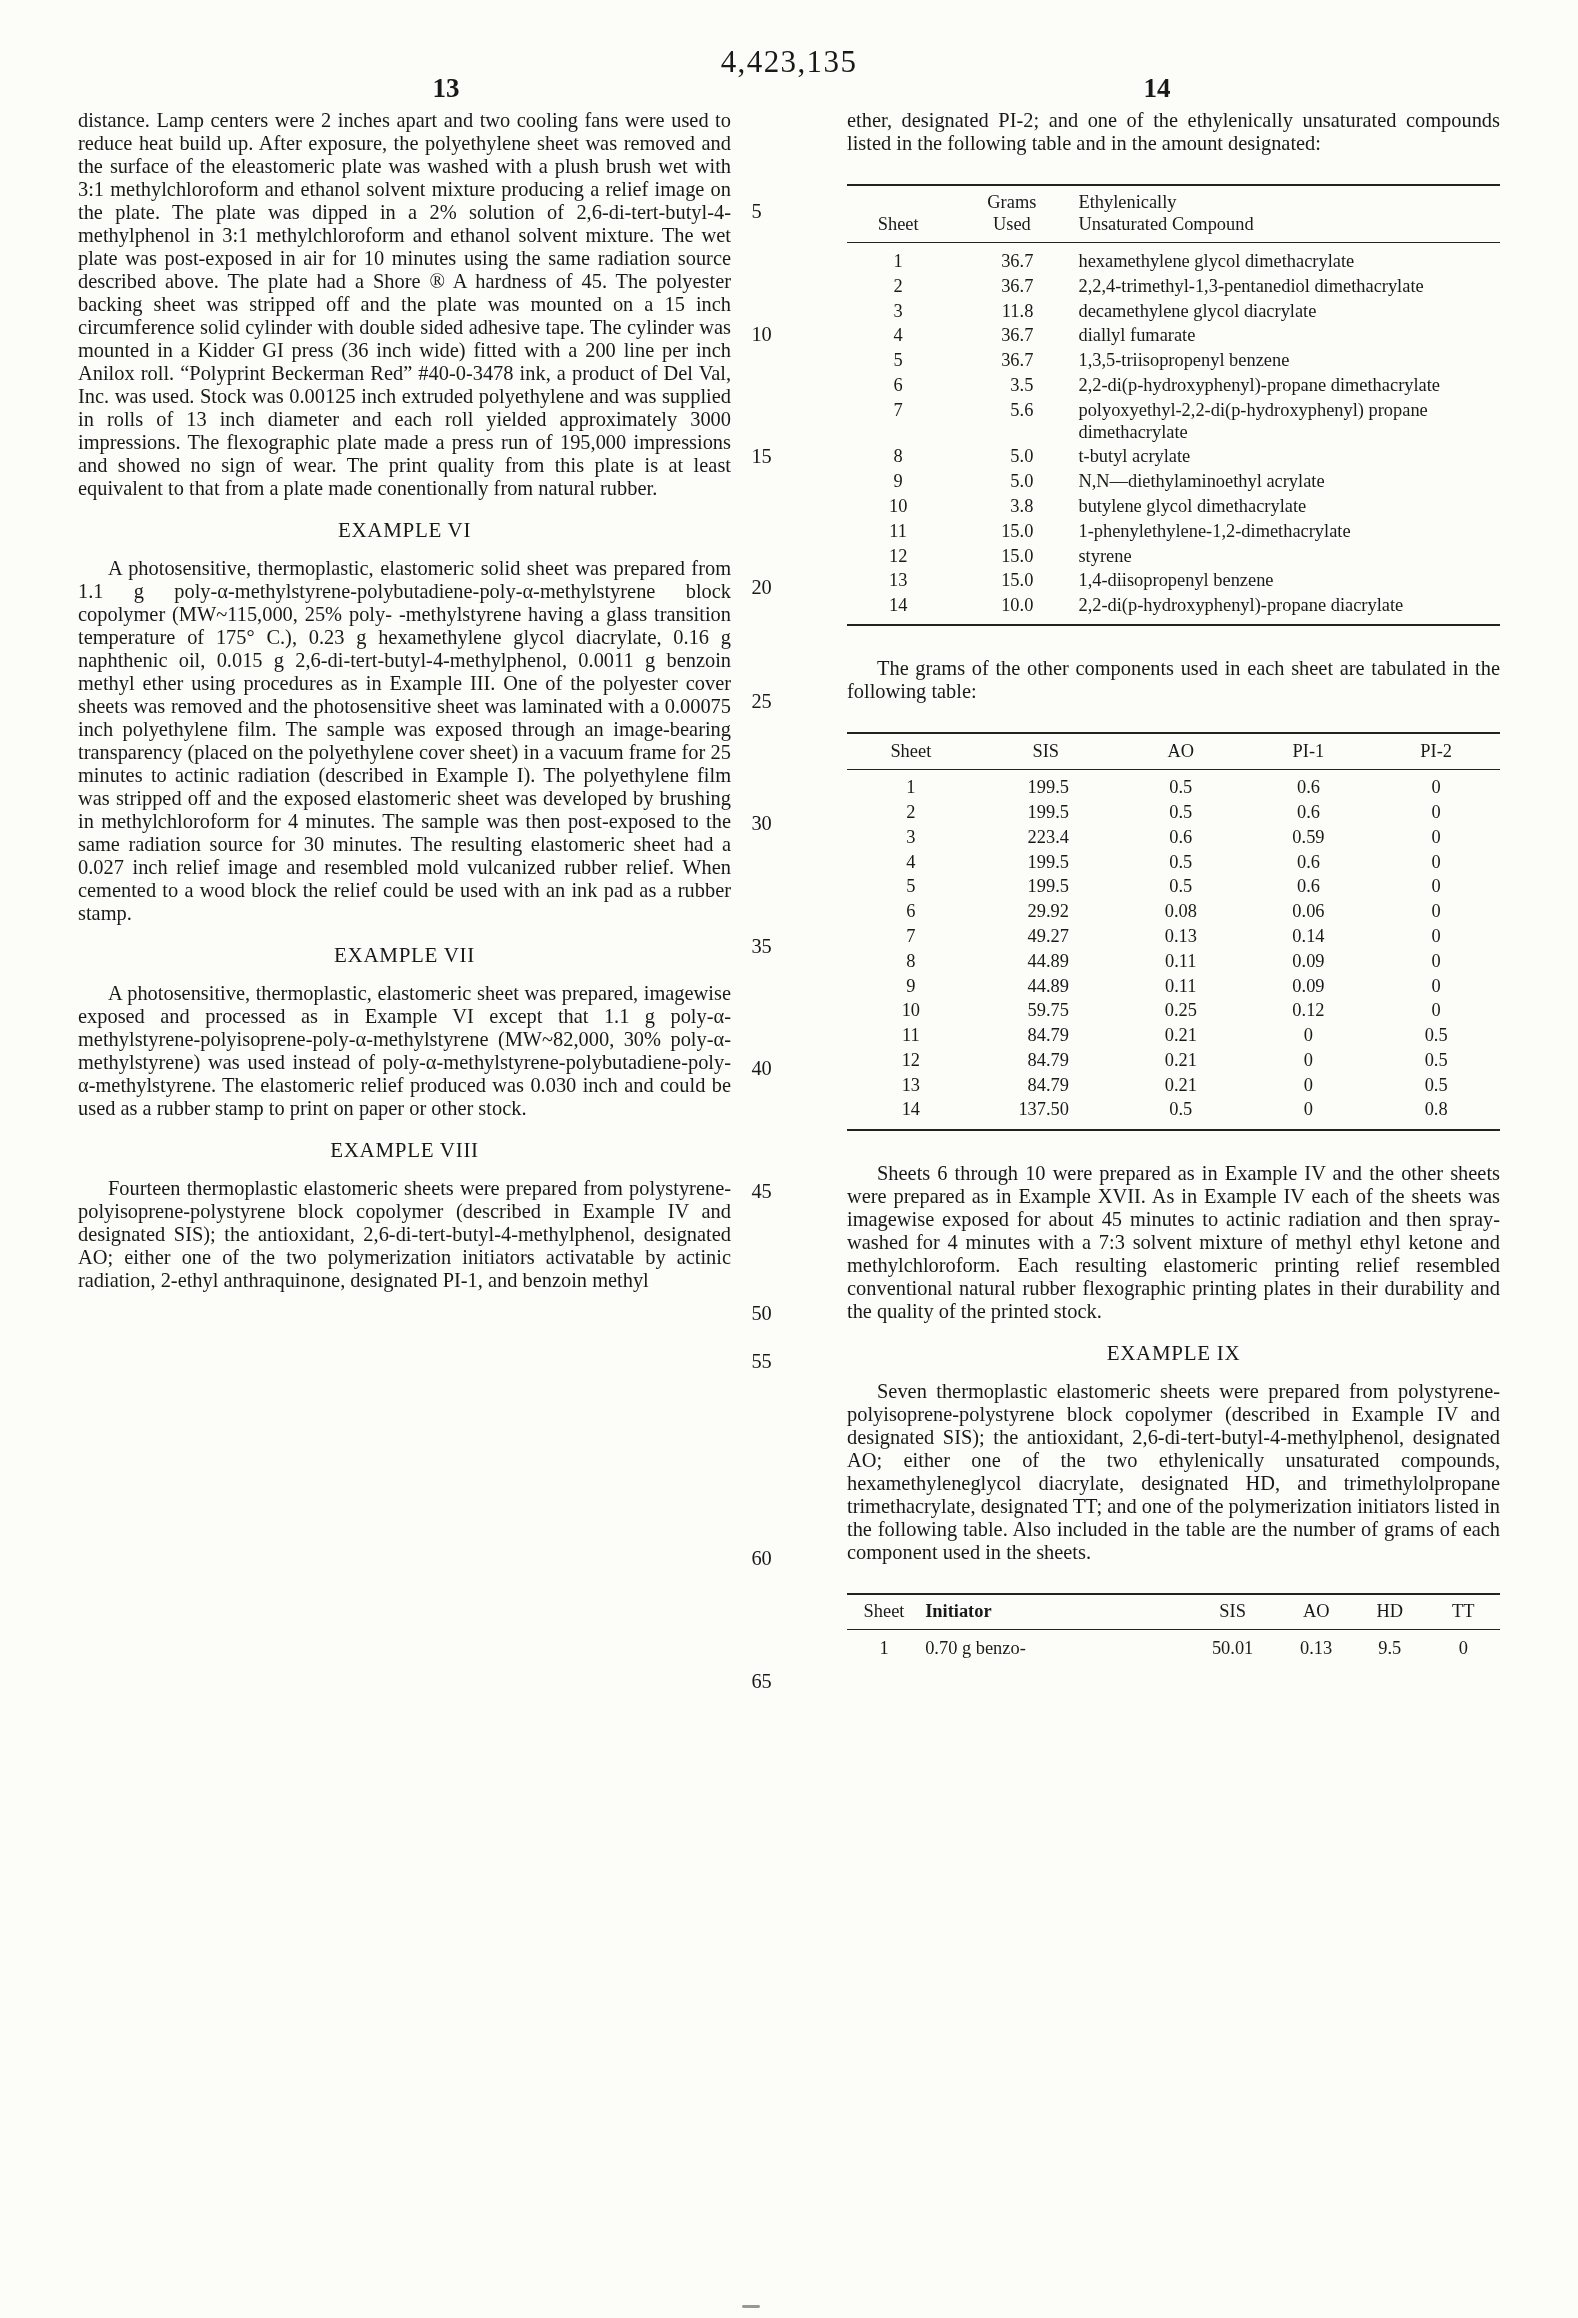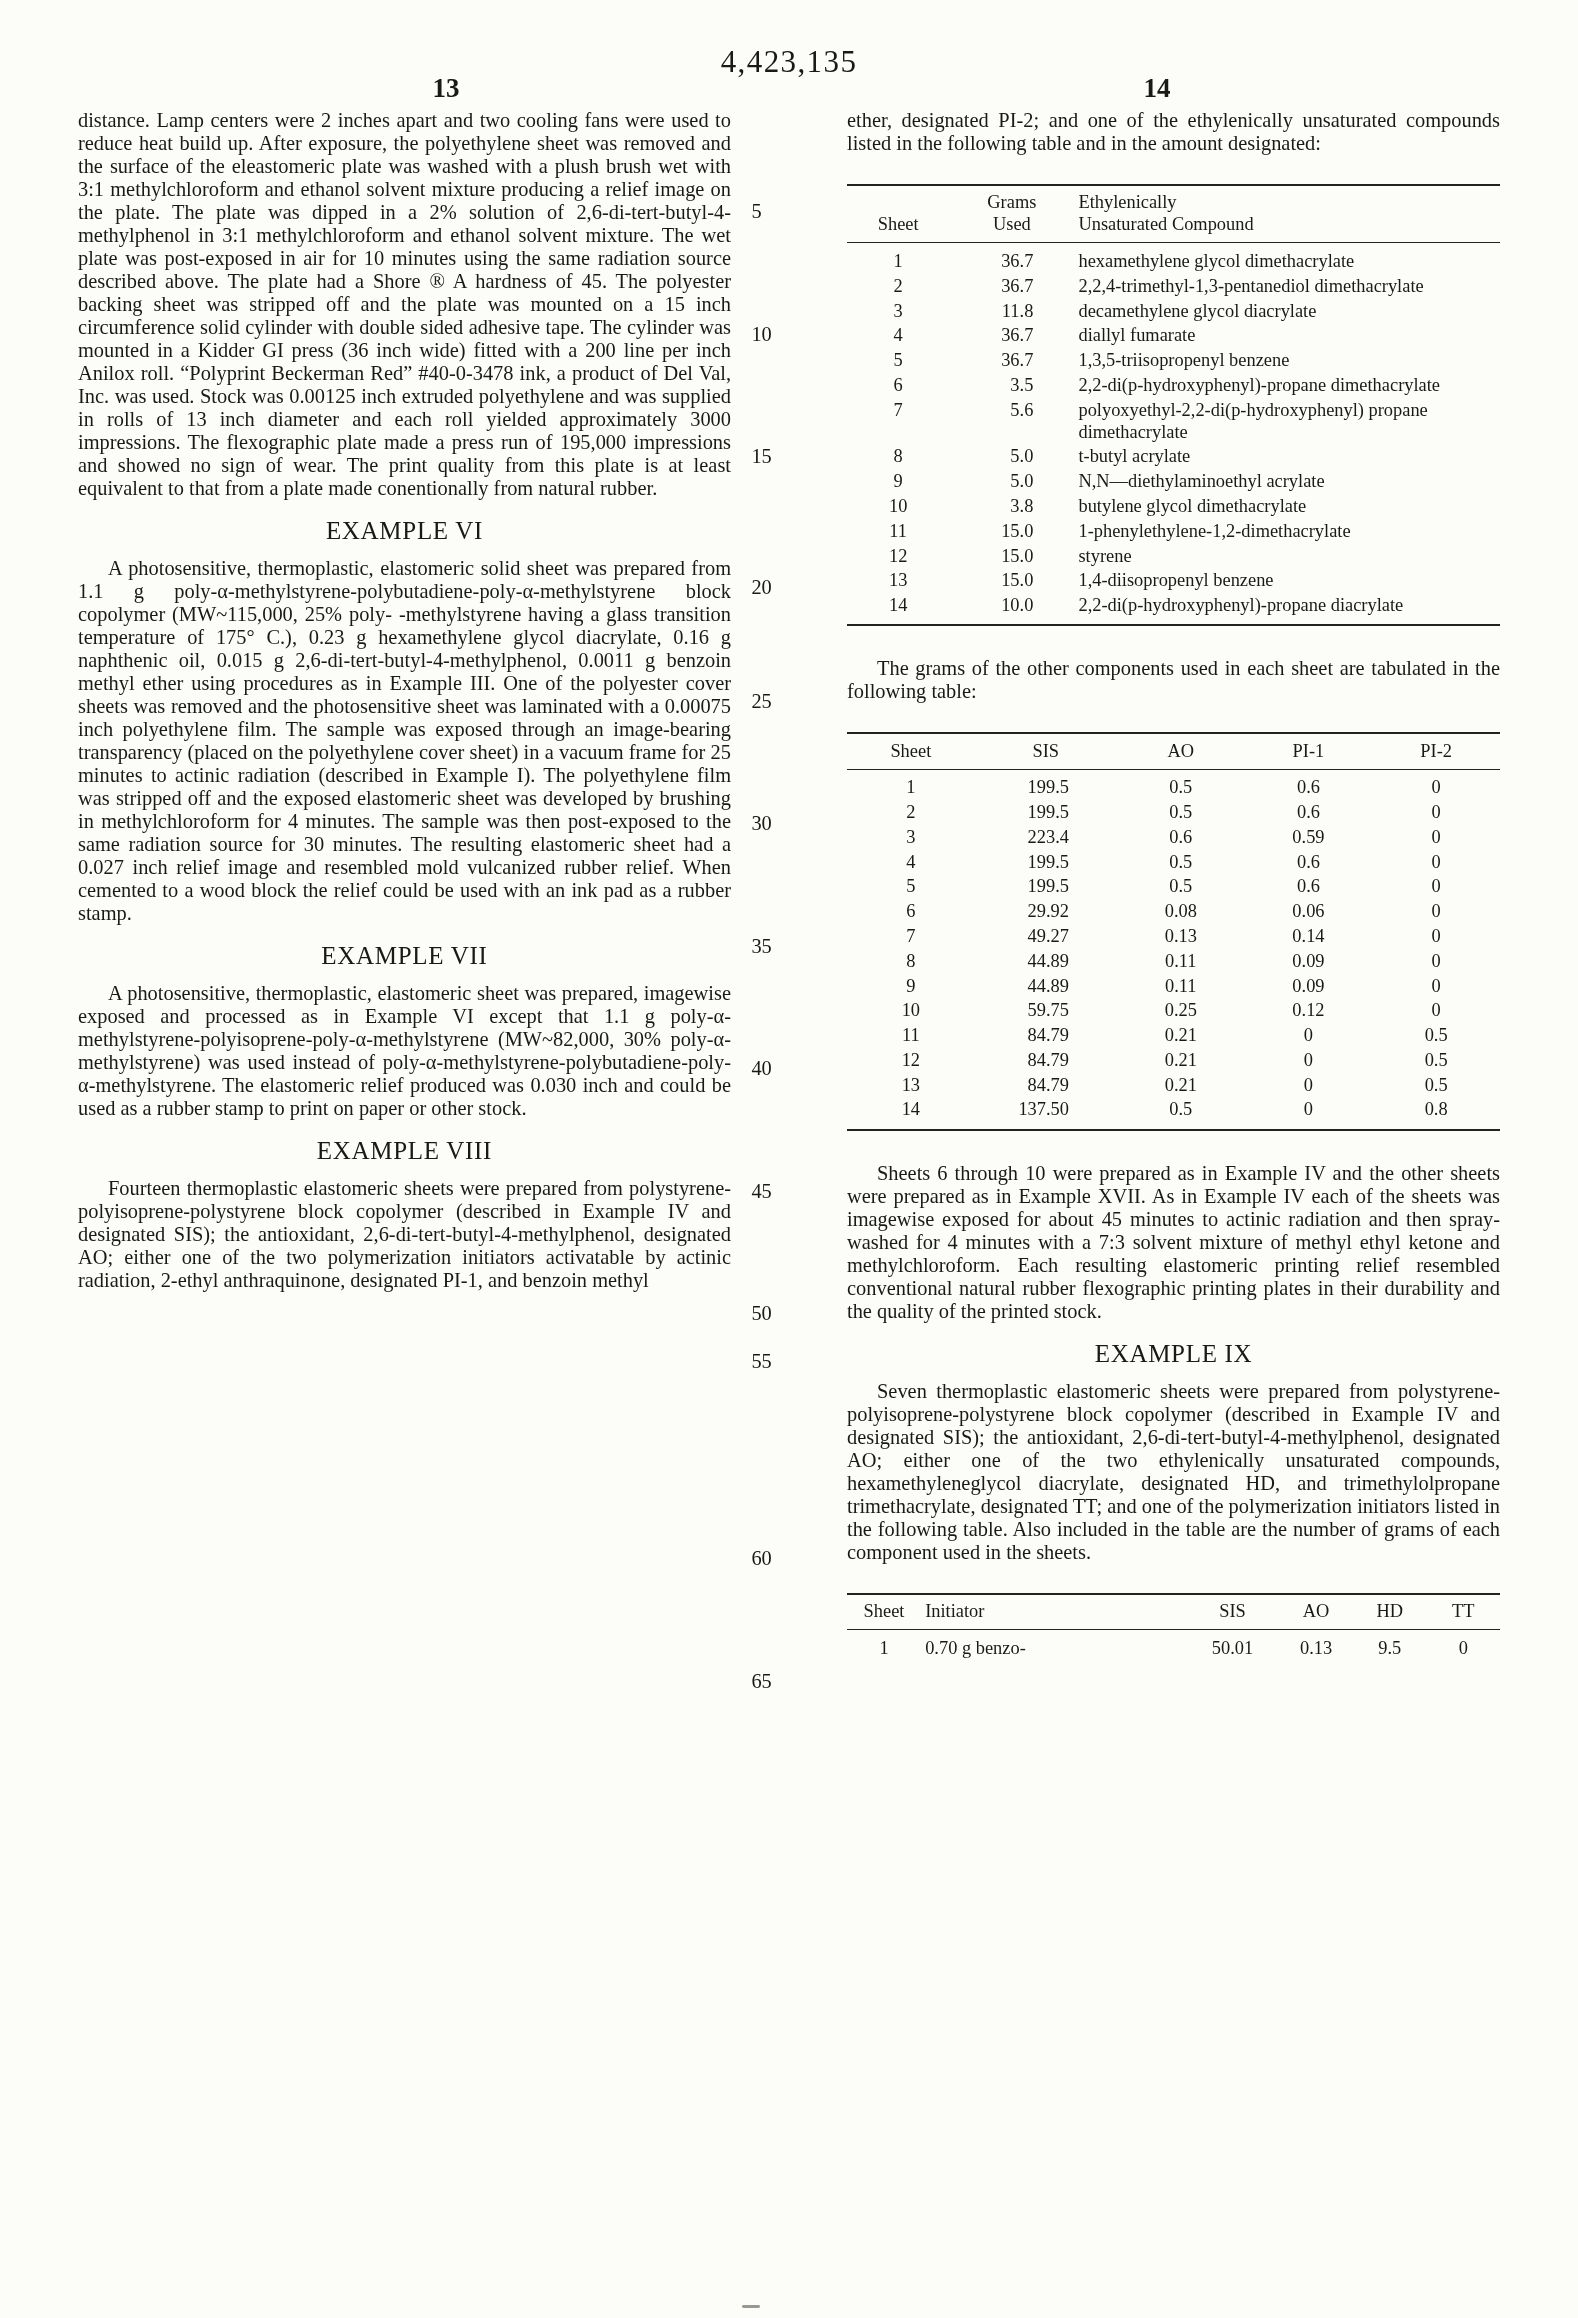--- a/index.html
+++ b/index.html
@@ -59,21 +59,21 @@
     left: 20.4px;
     font-size: 20.4px;
   }
 
   .para { margin: 0; }
   .para.indent { text-indent: 30px; }
 
   .example-heading {
     text-align: center;
     margin: 19px 0 15px 0;
-    font-size: 25px;
+    font-size: 21px;
     letter-spacing: 0.7px;
   }
 
   table.patent-table {
     width: 100%;
     border-collapse: collapse;
     margin: 29px 0 31px 0;
     border-top: 2px solid #22221f;
     border-bottom: 2px solid #22221f;
     font-size: 18.4px;
@@ -352,21 +352,21 @@
             </tr>
           </tbody>
         </table>
         <p class="para indent">Sheets 6 through 10 were prepared as in Example IV and the other sheets were prepared as in Example XVII. As in Example IV each of the sheets was imagewise exposed for about 45 minutes to actinic radiation and then spray-washed for 4 minutes with a 7:3 solvent mixture of methyl ethyl ketone and methylchloroform. Each resulting elastomeric printing relief resembled conventional natural rubber flexographic printing plates in their durability and the quality of the printed stock.</p>
         <div class="example-heading">EXAMPLE IX</div>
         <p class="para indent">Seven thermoplastic elastomeric sheets were prepared from polystyrene-polyisoprene-polystyrene block copolymer (described in Example IV and designated SIS); the antioxidant, 2,6-di-tert-butyl-4-methylphenol, designated AO; either one of the two ethylenically unsaturated compounds, hexamethyleneglycol diacrylate, designated HD, and trimethylolpropane trimethacrylate, designated TT; and one of the polymerization initiators listed in the following table. Also included in the table are the number of grams of each component used in the sheets.</p>
         <table class="patent-table table3">
           <thead>
             <tr>
               <th class="al-center col-0" style="width: 75px;">Sheet</th>
-              <th class="al-left col-1" style="width: 272px;">Initiator</th>
+              <th class="al-left col-1" style="width: 272px; font-weight: bold;">Initiator</th>
               <th class="al-center col-2" style="width: 95px;">SIS</th>
               <th class="al-center col-3" style="width: 75px;">AO</th>
               <th class="al-center col-4" style="width: 75px;">HD</th>
               <th class="al-center col-5" style="width: 75px;">TT</th>
             </tr>
           </thead>
           <tbody>
             <tr>
               <td class="al-center col-0">1</td>
               <td class="al-left col-1">0.70 g benzo-</td>

